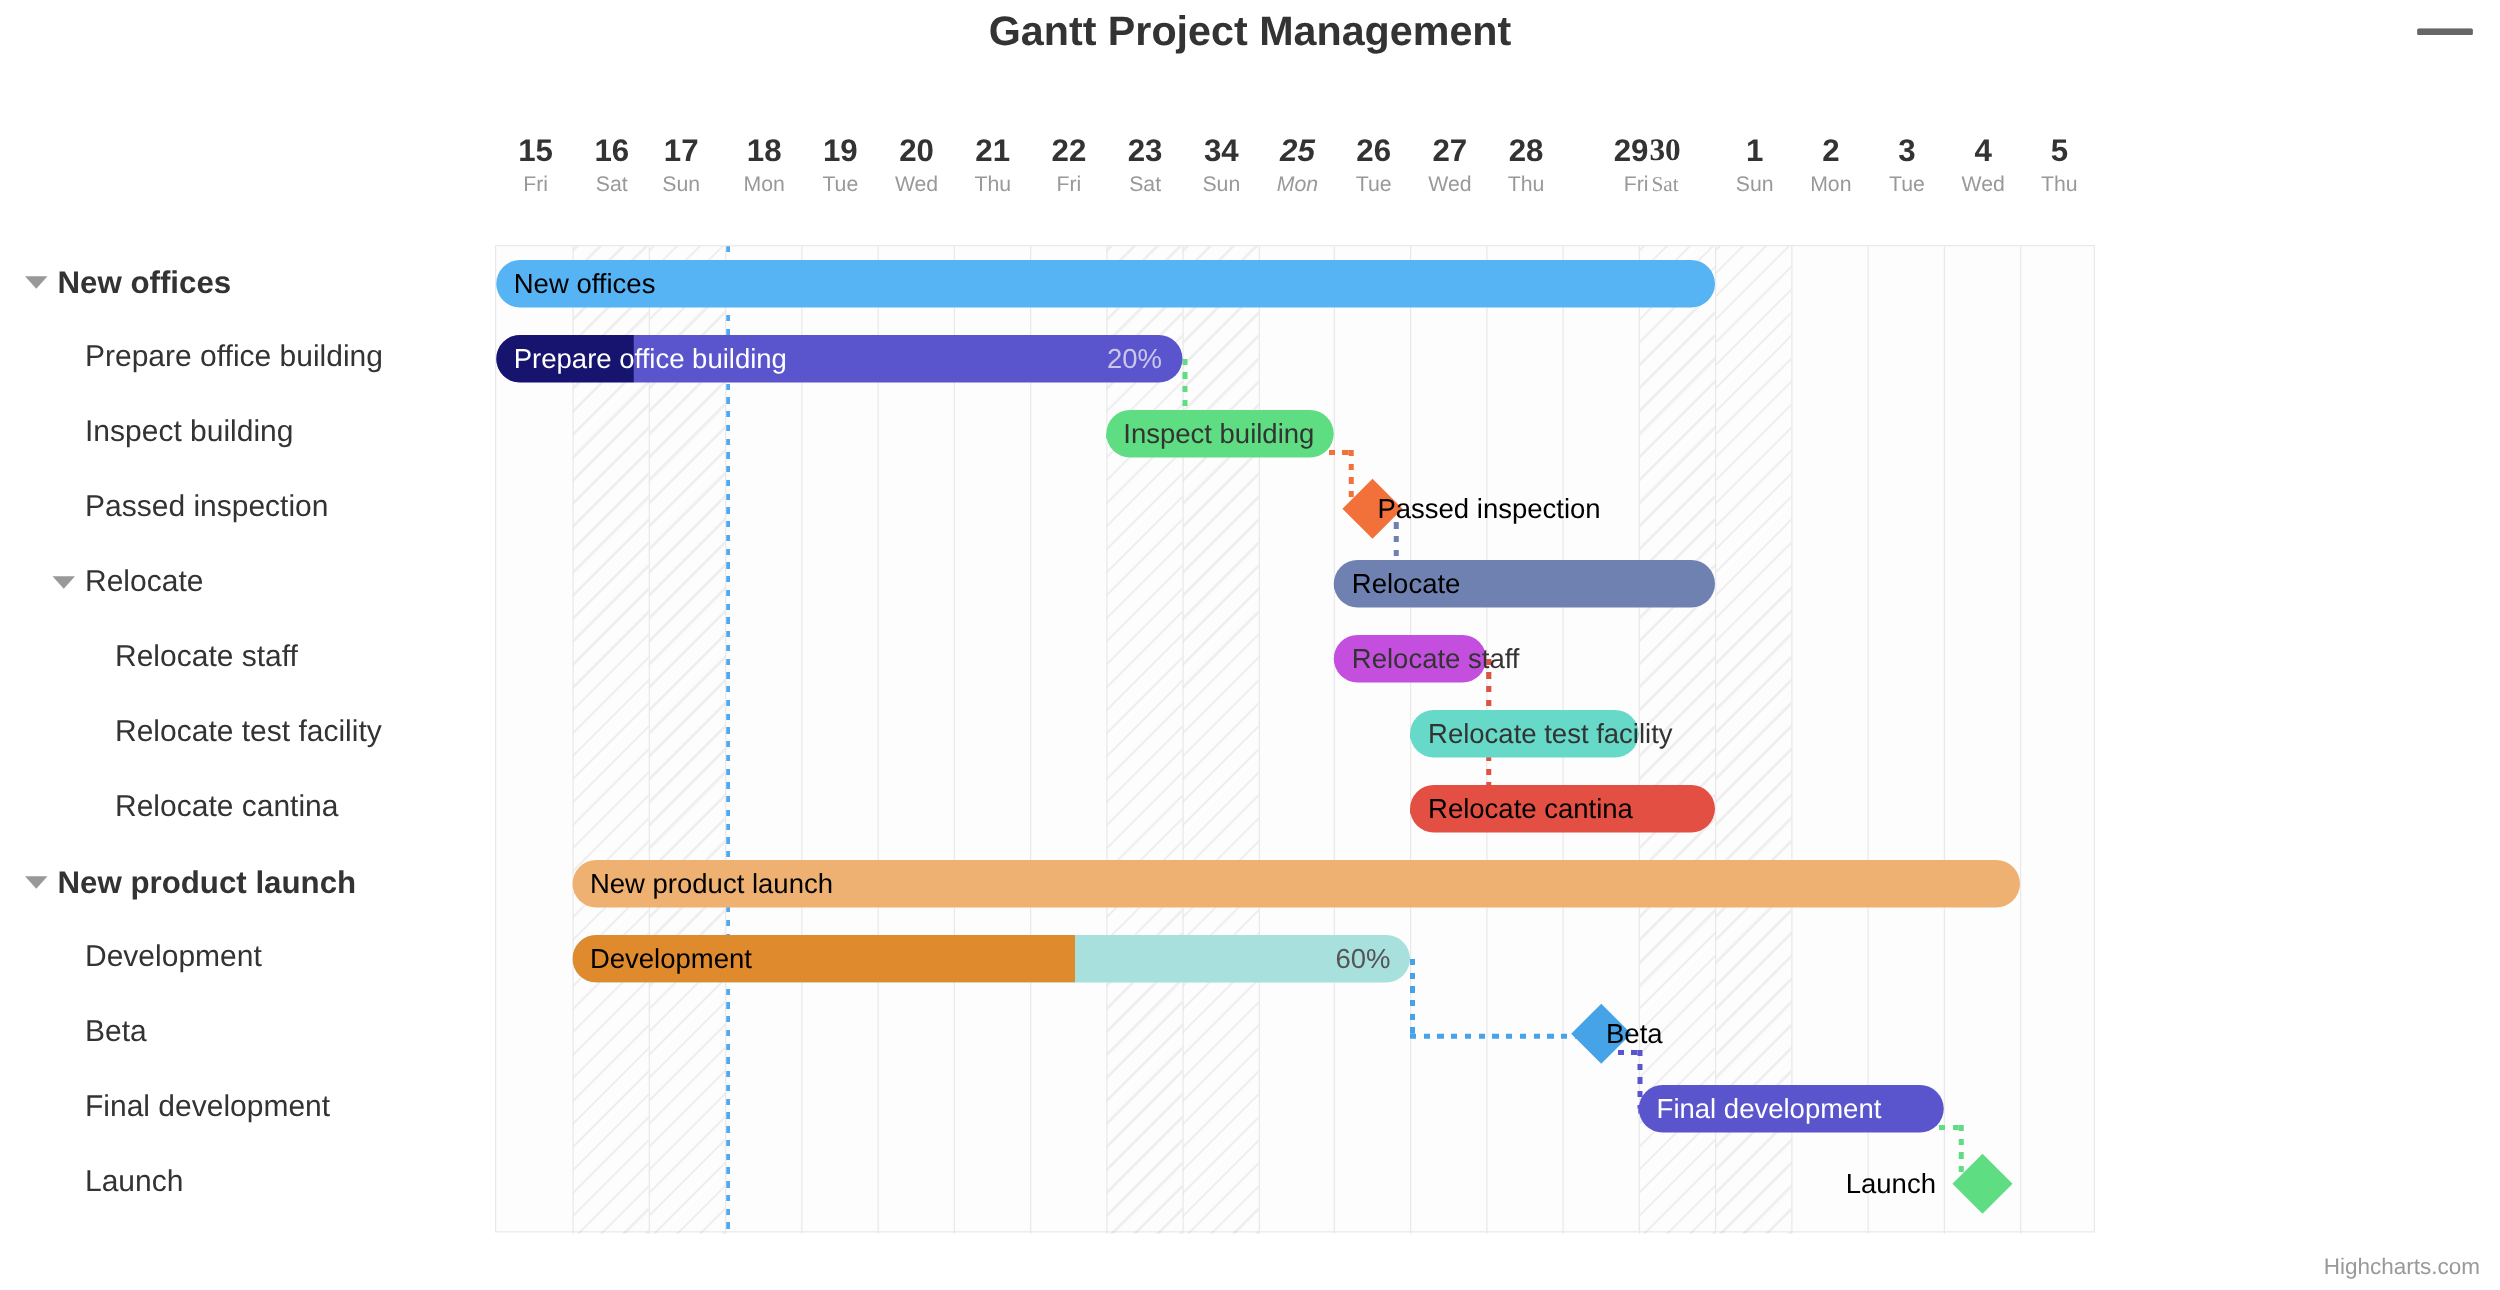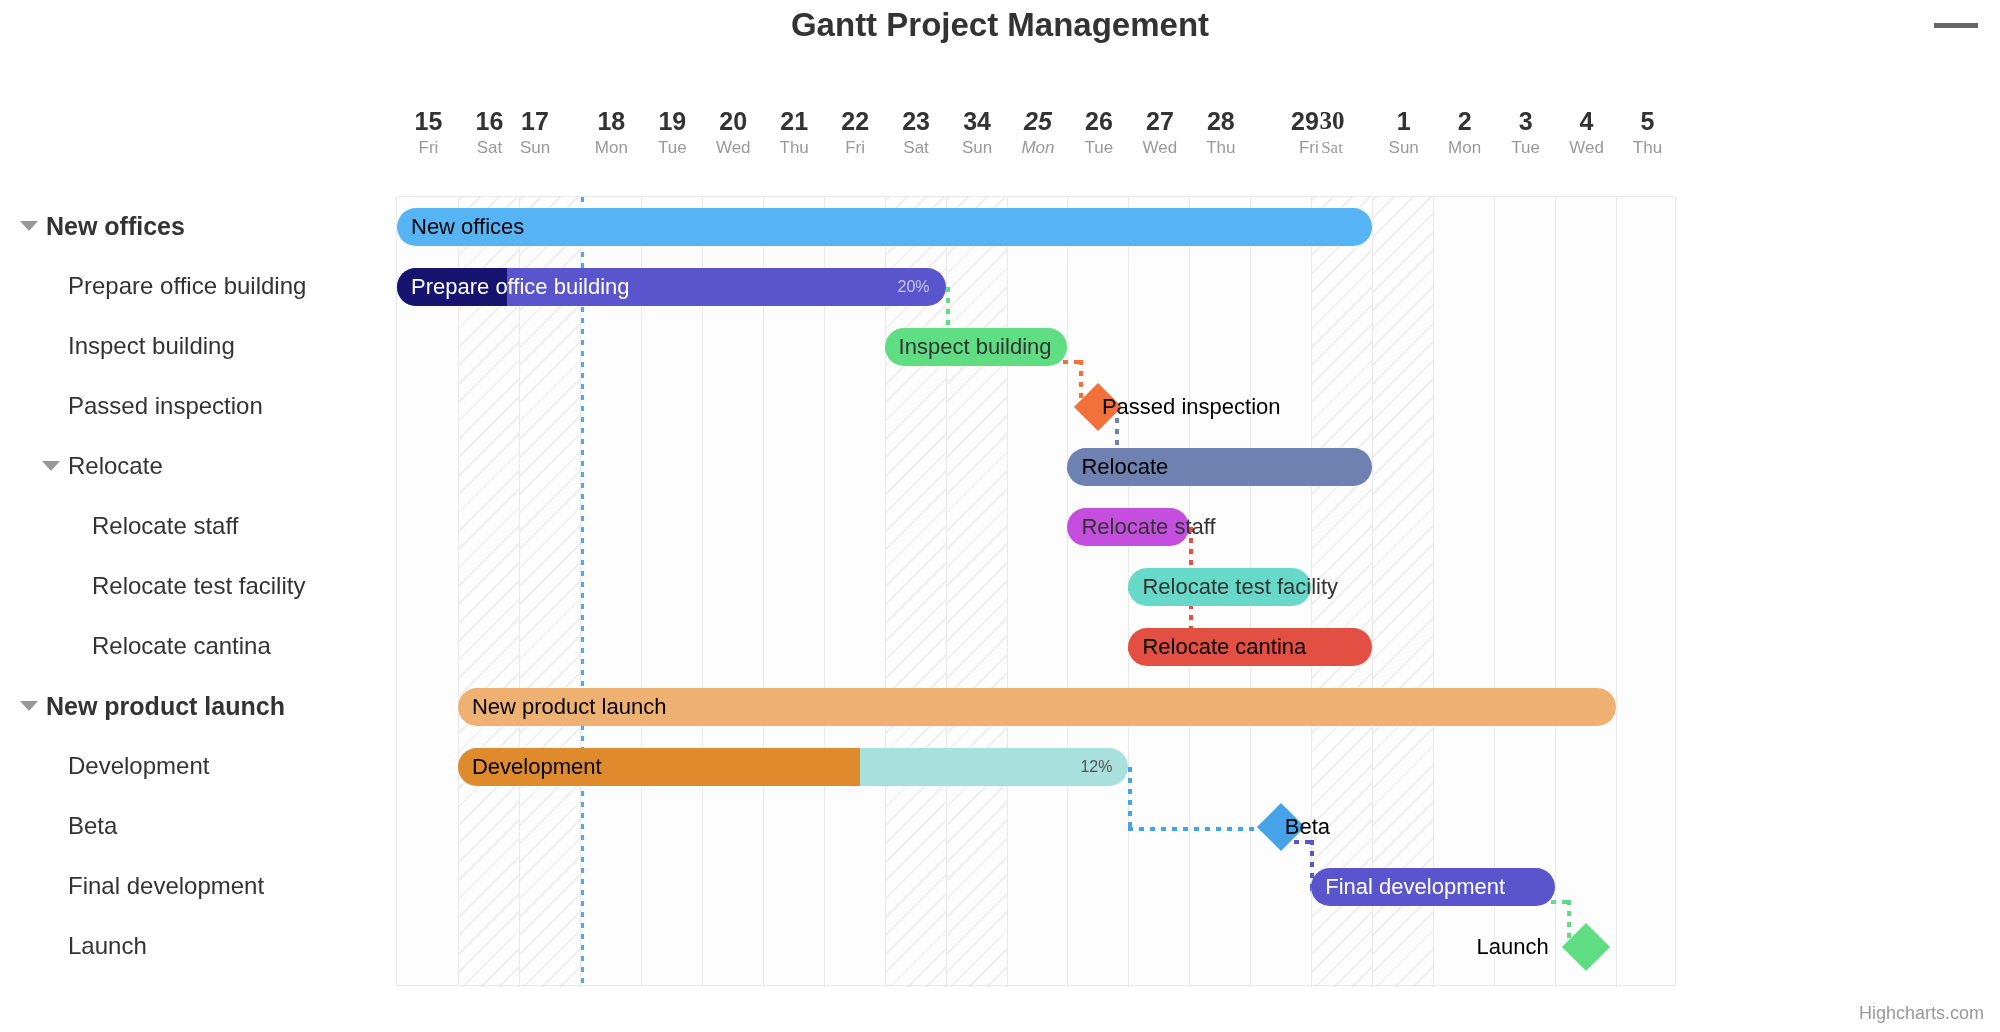--- a/index.html
+++ b/index.html
@@ -182,21 +182,21 @@
     font-size: 22px;
     white-space: nowrap;
     z-index: 3;
   }
   .bar .plabel {
     position: absolute;
     top: 0; bottom: 0;
     right: 16px;
     display: flex;
     align-items: center;
-    font-size: 16px;
+    font-size: 22px;
     z-index: 3;
   }
   
   .out-label {
     position: absolute;
     height: 38px;
     display: flex;
     align-items: center;
     font-size: 22px;
     color: #333333;
@@ -245,21 +245,21 @@
 
   <div id="date-axis">
       <div class="date-col" style="left: -6.52381px;">
         <div class="dnum">15</div>
         <div class="dname">Fri</div>
       </div>
       <div class="date-col" style="left: 54.4286px;">
         <div class="dnum">16</div>
         <div class="dname">Sat</div>
       </div>
-      <div class="date-col" style="left: 100px;">
+      <div class="date-col" style="left: 110px;">
         <div class="dnum">17</div>
         <div class="dname">Sun</div>
       </div>
       <div class="date-col" style="left: 176.333px;">
         <div class="dnum">18</div>
         <div class="dname">Mon</div>
       </div>
       <div class="date-col" style="left: 237.286px;">
         <div class="dnum">19</div>
         <div class="dname">Tue</div>
@@ -435,21 +435,21 @@
         <div class="out-label" style="left: 745.429px; top: 371px;">Relocate test facility</div>
         <div class="bar" style="left: 731.429px; width: 243.81px; top: 431px; background: rgb(227, 79, 66);">
           <span class="blabel" style="color: rgb(0, 0, 0);">Relocate cantina</span>
         </div>
         <div class="bar" style="left: 60.9524px; width: 1158.1px; top: 491px; background: rgb(239, 177, 114);">
           <span class="blabel" style="color: rgb(0, 0, 0);">New product launch</span>
         </div>
         <div class="bar" style="left: 60.9524px; width: 670.476px; top: 551px; background: rgb(167, 224, 220);">
           <div class="fill" style="width: 402.286px; background: rgb(223, 138, 45);"></div>
           <span class="blabel" style="color: rgb(0, 0, 0);">Development</span>
-          <span class="plabel" style="color: rgb(85, 85, 85);">12%</span>
+          <span class="plabel" style="color: rgb(85, 85, 85);">60%</span>
         </div>
         <div class="milestone" style="left: 866.81px; top: 613px; background: rgb(71, 163, 232);"></div>
         <div class="out-label" style="color: rgb(0, 0, 0); top: 611px; left: 887.81px;">Beta</div>
         <div class="bar" style="left: 914.286px; width: 243.81px; top: 671px; background: rgb(90, 85, 204);">
           <span class="blabel" style="color: rgb(255, 255, 255);">Final development</span>
         </div>
         <div class="milestone" style="left: 1171.57px; top: 733px; background: rgb(95, 221, 130);"></div>
         <div class="out-label" style="color: rgb(0, 0, 0); top: 731px; left: 1079.57px;">Launch</div>
         <div class="conn-v" style="left: 548.571px; top: 90px; height: 60px; background-image: repeating-linear-gradient(rgb(95, 221, 130) 0px, rgb(95, 221, 130) 5px, rgba(0, 0, 0, 0) 5px, rgba(0, 0, 0, 0) 11px);"></div>
         <div class="conn-h" style="top: 150px; left: 487.619px; width: 60.9524px; background-image: repeating-linear-gradient(to right, rgb(95, 221, 130) 0px, rgb(95, 221, 130) 5px, rgba(0, 0, 0, 0) 5px, rgba(0, 0, 0, 0) 11px);"></div>

